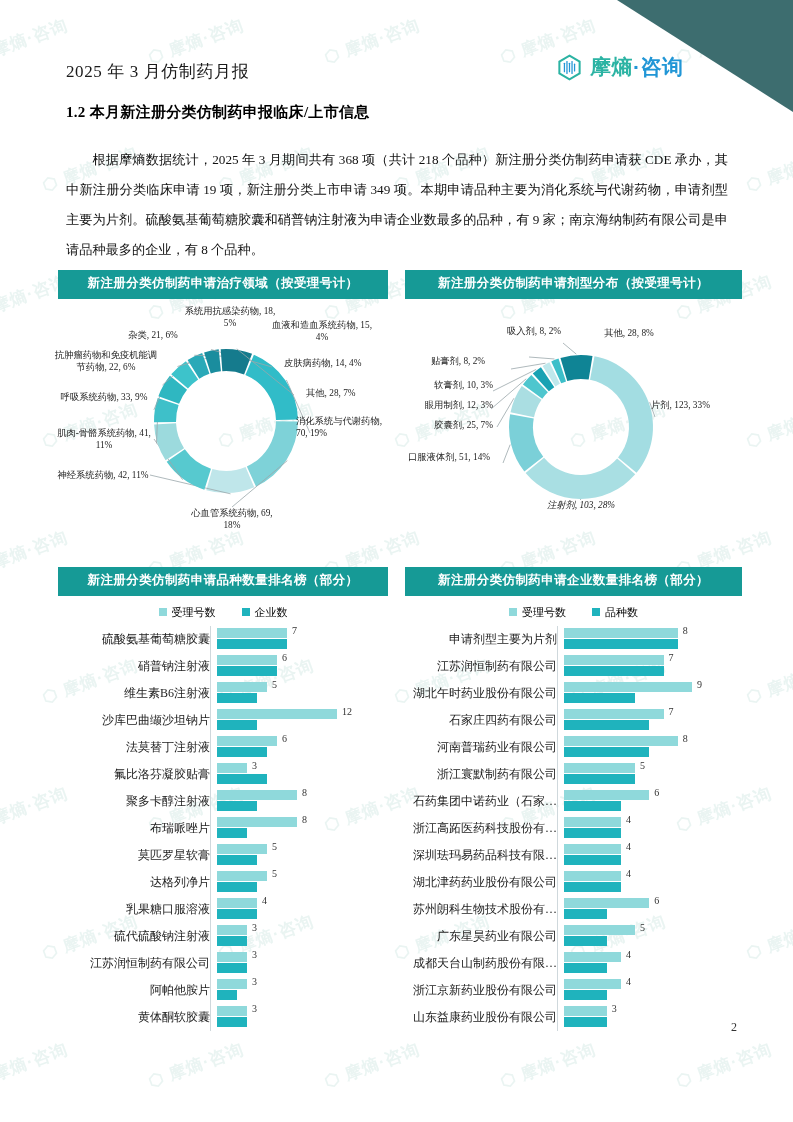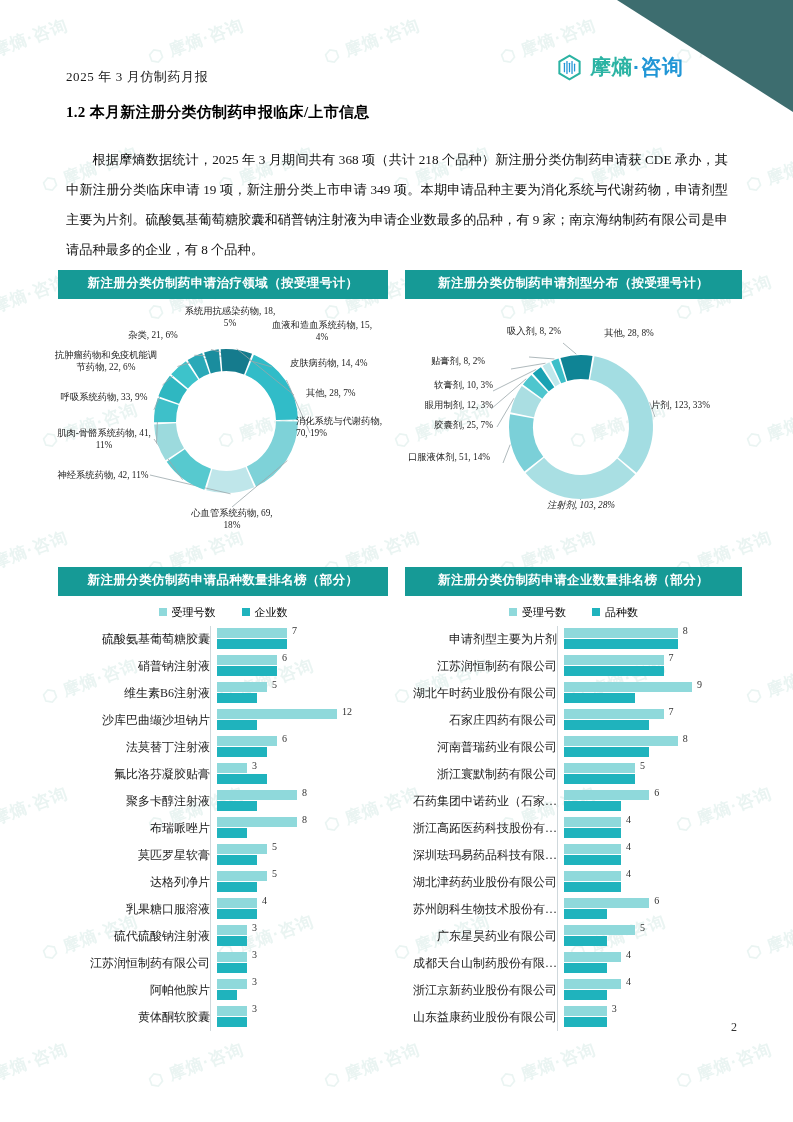--- a/index.html
+++ b/index.html
@@ -30,22 +30,22 @@
     font-weight:700;
     transform:rotate(-20deg);
     white-space:nowrap;
     letter-spacing:1px;
   }
 
   .content{position:relative;z-index:2;}
 
   
   .running-head{
-    position:absolute;left:66px;top:68px;
-    font-size:13px;color:#1a1a1a;letter-spacing:.6px;
+    position:absolute;left:66px;top:60px;
+    font-size:17px;color:#1a1a1a;letter-spacing:.6px;
   }
   .logo{
     position:absolute;left:556px;top:53px;
     display:flex;align-items:center;gap:7px;
   }
   .logo-mark{width:27px;height:27px;}
   .logo-text{
     font-family:"Liberation Sans",sans-serif;
     font-size:21px;font-weight:700;
     letter-spacing:.5px;
@@ -225,21 +225,21 @@
             </svg>
             <div class="dlabel wrap" style="left: 238px; top: 116px; width: 92px; text-align: left;">消化系统与代谢药物, 70, 19%</div>
             <div class="dlabel wrap" style="left: 124px; top: 208px; width: 100px; text-align: center;">心血管系统药物, 69, 18%</div>
             <div class="dlabel wrap" style="left: -2px; top: 170px; width: 94px; text-align: center;">神经系统药物, 42, 11%</div>
             <div class="dlabel wrap" style="left: -2px; top: 128px; width: 96px; text-align: center;">肌肉-骨骼系统药物, 41, 11%</div>
             <div class="dlabel wrap" style="left: 0px; top: 92px; width: 92px; text-align: center;">呼吸系统药物, 33, 9%</div>
             <div class="dlabel wrap" style="left: -6px; top: 50px; width: 108px; text-align: center;">抗肿瘤药物和免疫机能调节药物, 22, 6%</div>
             <div class="dlabel wrap" style="left: 52px; top: 30px; width: 86px; text-align: center;">杂类, 21, 6%</div>
             <div class="dlabel wrap" style="left: 120px; top: 6px; width: 104px; text-align: center;">系统用抗感染药物, 18, 5%</div>
             <div class="dlabel wrap" style="left: 212px; top: 20px; width: 104px; text-align: center;">血液和造血系统药物, 15, 4%</div>
-            <div class="dlabel wrap" style="left: 232px; top: 58px; width: 92px; text-align: left;">皮肤病药物, 14, 4%</div>
+            <div class="dlabel wrap" style="left: 226px; top: 58px; width: 92px; text-align: left;">皮肤病药物, 14, 4%</div>
             <div class="dlabel wrap" style="left: 248px; top: 88px; width: 80px; text-align: left;">其他, 28, 7%</div>
           </div>
       </div>
     </div>
 
     <div class="card" style="left:405px;top:270px;width:337px;height:285px;">
       <div class="card-title">新注册分类仿制药申请剂型分布（按受理号计）</div>
       <div class="card-body" style="height:248px;">
         <div class="donut-wrap" id="donut2">
             <svg class="donut-svg" width="337" height="248">

